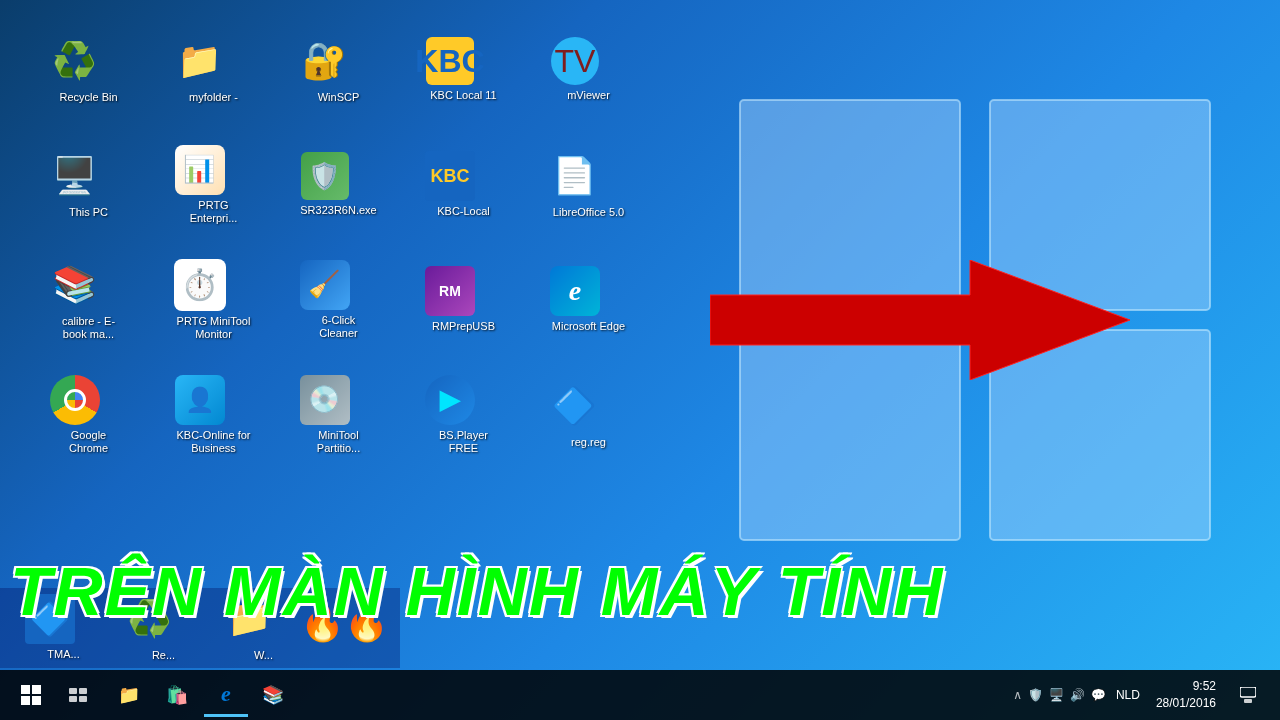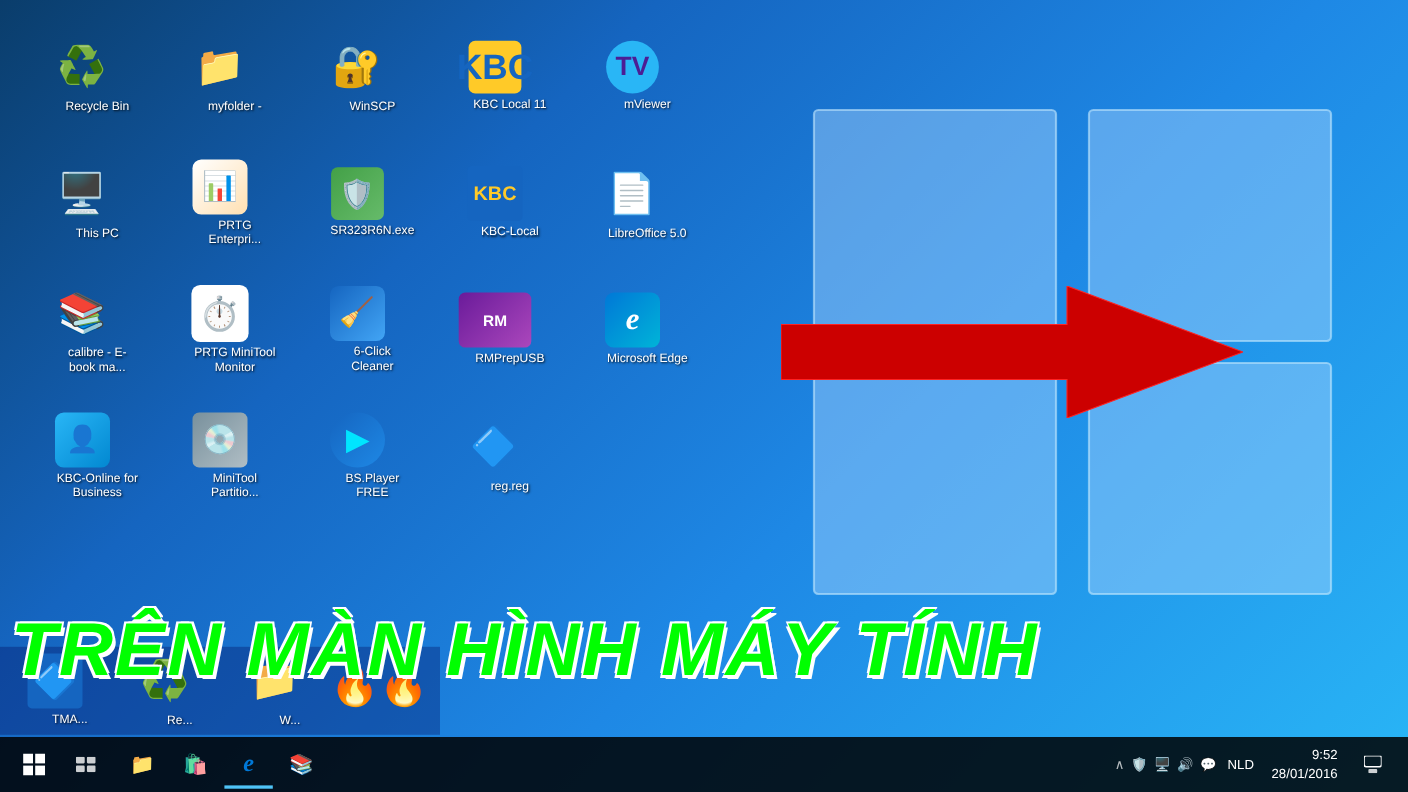--- a/index.html
+++ b/index.html
@@ -241,21 +241,21 @@
       </div>
       <div class="desktop-icon">
         <div class="icon-img">🔐</div>
         <div class="icon-label">WinSCP</div>
       </div>
       <div class="desktop-icon">
         <div class="icon-img" style="font-size:32px;background:#ffca28;border-radius:6px;width:48px;height:48px;display:flex;align-items:center;justify-content:center;color:#1565c0;font-weight:bold;">KBC</div>
         <div class="icon-label">KBC Local 11</div>
       </div>
       <div class="desktop-icon">
-        <div class="icon-img" style="font-size:24px;background:#29b6f6;border-radius:50%;width:48px;height:48px;display:flex;align-items:center;justify-content:center;color:#4c1d95;font-weight:bold;">TV</div>
+        <div class="icon-img" style="font-size:32px;background:#29b6f6;border-radius:50%;width:48px;height:48px;display:flex;align-items:center;justify-content:center;color:#7f1d1d;font-weight:normal;">TV</div>
         <div class="icon-label">mViewer</div>
       </div>
 
       <div class="desktop-icon">
         <div class="icon-img">🖥️</div>
         <div class="icon-label">This PC</div>
       </div>
       <div class="desktop-icon">
         <div class="icon-img" style="background:linear-gradient(135deg,#fff,#ffe0b2);border-radius:8px;width:50px;height:50px;display:flex;align-items:center;justify-content:center;font-size:26px;">📊</div>
         <div class="icon-label">PRTG Enterpri...</div>
@@ -279,28 +279,34 @@
       </div>
       <div class="desktop-icon">
         <div class="icon-img" style="background:white;border-radius:8px;width:52px;height:52px;display:flex;align-items:center;justify-content:center;font-size:30px;">⏱️</div>
         <div class="icon-label">PRTG MiniTool Monitor</div>
       </div>
       <div class="desktop-icon">
         <div class="icon-img" style="background:linear-gradient(135deg,#1565c0,#42a5f5);border-radius:8px;width:50px;height:50px;display:flex;align-items:center;justify-content:center;font-size:26px;">🧹</div>
         <div class="icon-label">6-Click Cleaner</div>
       </div>
       <div class="desktop-icon">
-        <div class="icon-img" style="background:linear-gradient(135deg,#6a1b9a,#ab47bc);border-radius:6px;width:66px;height:50px;display:flex;align-items:center;justify-content:center;color:white;font-weight:bold;font-size:14px;">RM</div>
+        <div class="icon-img" style="background:linear-gradient(135deg,#6a1b9a,#ab47bc);border-radius:6px;width:50px;height:50px;display:flex;align-items:center;justify-content:center;color:white;font-weight:bold;font-size:14px;">RM</div>
         <div class="icon-label">RMPrepUSB</div>
       </div>
       <div class="desktop-icon">
         <div class="icon-img" style="background:linear-gradient(135deg,#0078d7,#00b4d8);border-radius:8px;width:50px;height:50px;display:flex;align-items:center;justify-content:center;color:white;font-weight:bold;font-size:28px;font-family:serif;font-style:italic;">e</div>
         <div class="icon-label">Microsoft Edge</div>
       </div>
 
+      <div class="desktop-icon">
+        <div class="icon-img" style="width:50px;height:50px;border-radius:50%;background:conic-gradient(#ea4335 0deg 120deg, #fbbc04 120deg 240deg, #34a853 240deg 360deg);display:flex;align-items:center;justify-content:center;font-size:18px;position:relative;">
+          <div style="width:22px;height:22px;border-radius:50%;background:conic-gradient(#4285f4 0deg 90deg,#ea4335 90deg 180deg,#fbbc04 180deg 270deg,#34a853 270deg 360deg);border:3px solid white;"></div>
+        </div>
+        <div class="icon-label">Google Chrome</div>
+      </div>
       <div class="desktop-icon">
         <div class="icon-img" style="background:linear-gradient(135deg,#29b6f6,#0288d1);border-radius:8px;width:50px;height:50px;display:flex;align-items:center;justify-content:center;font-size:24px;">👤</div>
         <div class="icon-label">KBC-Online for Business</div>
       </div>
       <div class="desktop-icon">
         <div class="icon-img" style="background:linear-gradient(135deg,#78909c,#b0bec5);border-radius:6px;width:50px;height:50px;display:flex;align-items:center;justify-content:center;font-size:26px;">💿</div>
         <div class="icon-label">MiniTool Partitio...</div>
       </div>
       <div class="desktop-icon">
         <div class="icon-img" style="background:linear-gradient(135deg,#1565c0,#1e88e5);border-radius:50%;width:50px;height:50px;display:flex;align-items:center;justify-content:center;color:#00e5ff;font-size:26px;font-weight:bold;">▶</div>

